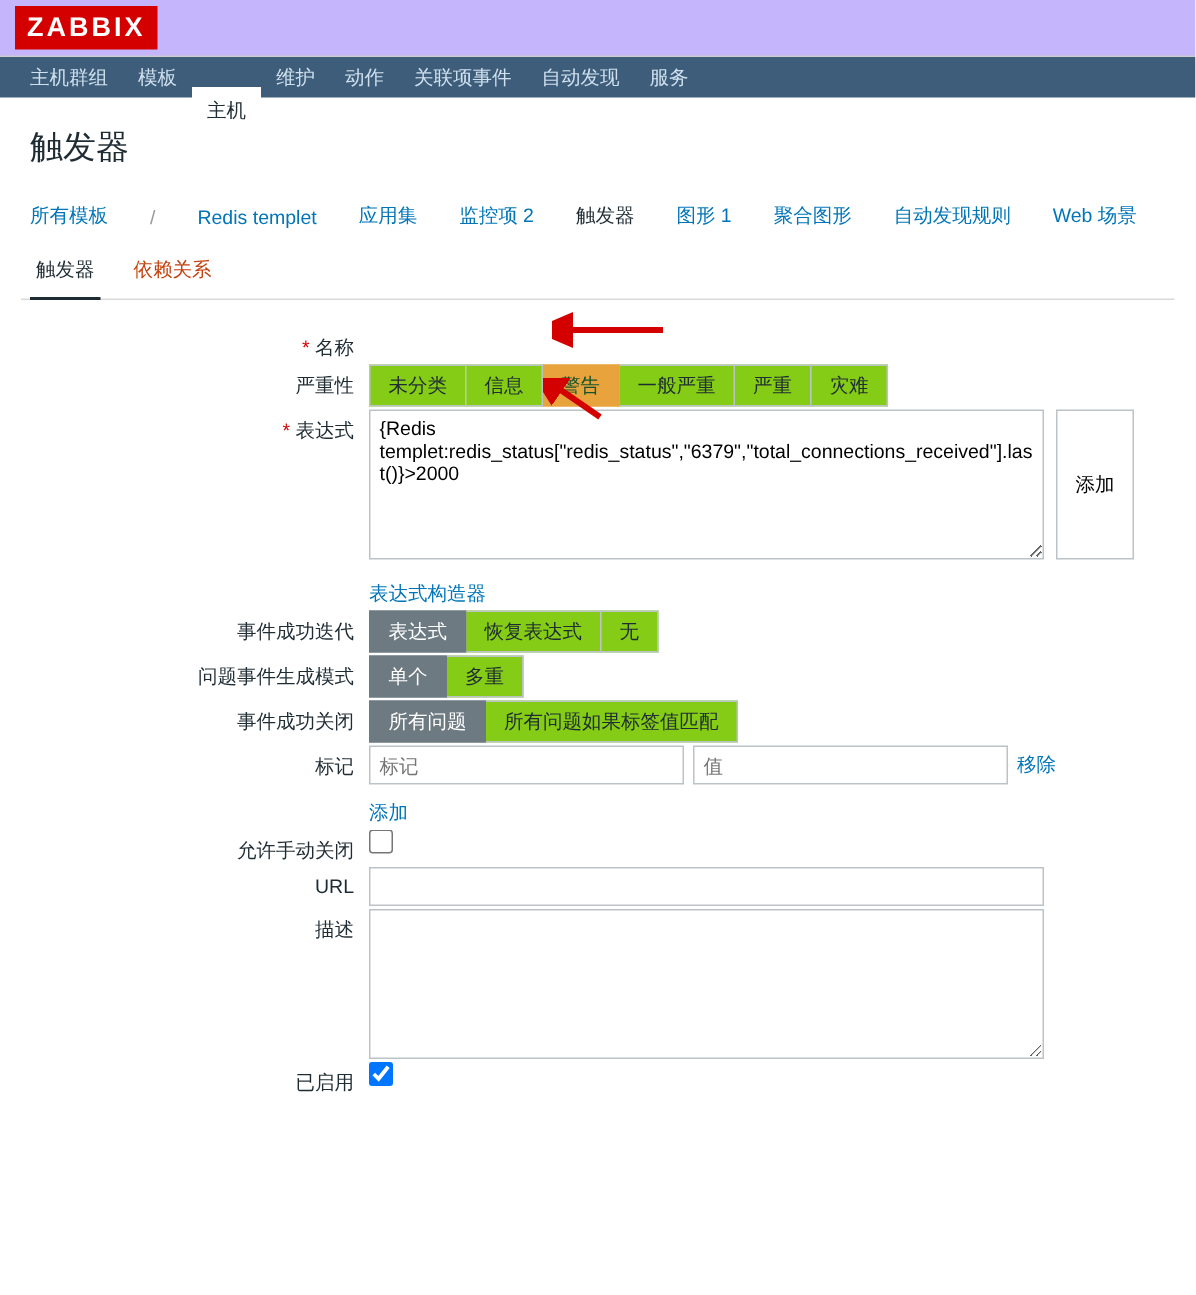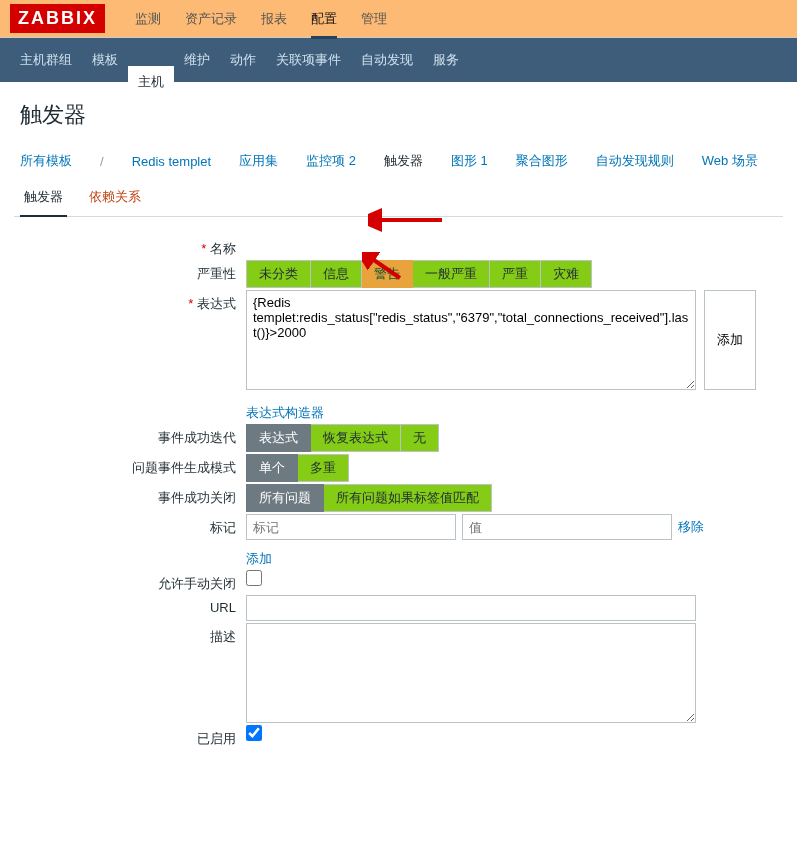--- a/index.html
+++ b/index.html
@@ -1,23 +1,23 @@
 <!DOCTYPE html>
 <html><head>
 <meta charset="utf-8">
 <style>
   * { box-sizing: border-box; margin: 0; padding: 0; }
   body { font-family: Arial, "Microsoft YaHei", sans-serif; font-size: 13px; color: #1f2c33; background: #fff; width: 797px; }
-  .topbar { background: #fdba74; border-bottom: 1px solid #ccc; display: flex; align-items: center; padding: 0 10px; height: 38px; }
+  .topbar { background: #c4b5fd; border-bottom: 1px solid #ccc; display: flex; align-items: center; padding: 0 10px; height: 38px; justify-content: space-between; }
   .logo { background: #d40000; color: #fff; font-weight: bold; letter-spacing: 2px; padding: 4px 8px; font-size: 18px; font-family: sans-serif; }
   .topnav { display: flex; margin-left: 18px; }
   .topnav .item { padding: 0 12px; color: #555; cursor: pointer; height: 38px; line-height: 38px; position: relative; }
   .topnav .item.active { color: #111; }
   .topnav .item.active::after { content:''; position:absolute; left:12px; right:12px; bottom:-1px; height:3px; background:#26435c; }
-  .subbar { background: #3e5d7a; color: #cfe0ee; display: flex; align-items: center; padding: 0 10px; height: 44px; font-size: 13px; }
+  .subbar { background: #3e5d7a; color: #cfe0ee; display: flex; align-items: center; padding: 0 10px; height: 27px; font-size: 13px; }
   .subbar .item { padding: 0 10px; height:32px; line-height:32px; cursor:pointer; }
   .subbar .item.active { background:#fff; color:#1f2c33;margin-top:44px; }
   .page { padding: 10px 14px; }
   .page-title { font-size: 22px; color:#1f2c33; margin: 8px 0 18px 6px; }
   .crumbs { display:flex; gap:28px; align-items:center; padding:4px 6px 10px 6px; flex-wrap:wrap; }
   .crumbs a { color:#0275b8; text-decoration:none; cursor:pointer; }
   .crumbs .sep { color:#999; }
   .tabs { border-bottom: 1px solid #d9d9d9; display:flex; gap:18px; padding: 0 6px; margin-bottom: 14px; }
   .tabs .tab { padding: 8px 4px 10px 4px; color:#c2410c; cursor:pointer; position:relative; }
   .tabs .tab.active { color:#1f2c33; }
@@ -46,27 +46,20 @@
   .arrow { position:absolute; }
   .wrap { position:relative; }
 </style>
 </head>
 <body>
 
 <div class="wrap">
 
 <div class="topbar">
   <div class="logo">ZABBIX</div>
-  <div class="topnav">
-    <div class="item">监测</div>
-    <div class="item">资产记录</div>
-    <div class="item">报表</div>
-    <div class="item active">配置</div>
-    <div class="item">管理</div>
-  </div>
 </div>
 
 <div class="subbar">
   <div class="item">主机群组</div>
   <div class="item">模板</div>
   <div class="item active">主机</div>
   <div class="item">维护</div>
   <div class="item">动作</div>
   <div class="item">关联项事件</div>
   <div class="item">自动发现</div>

